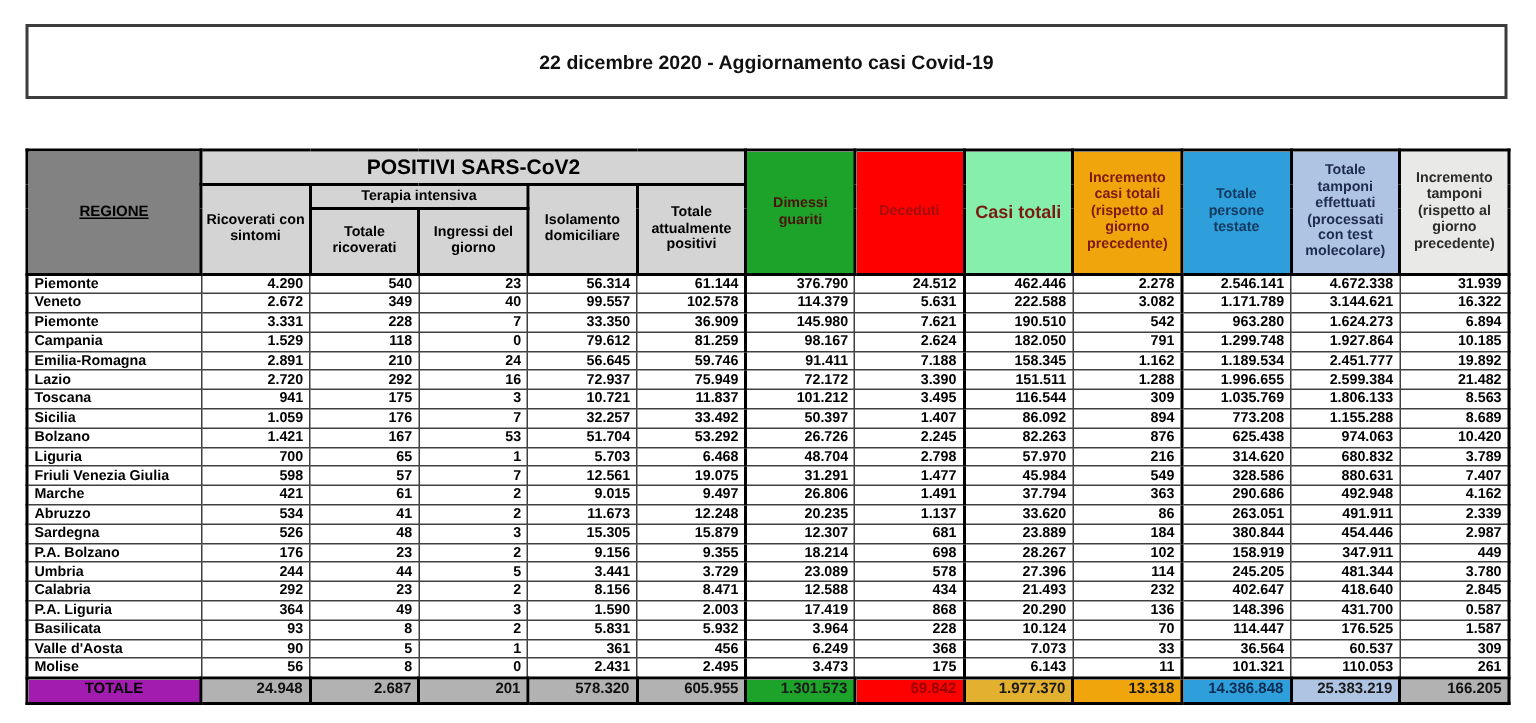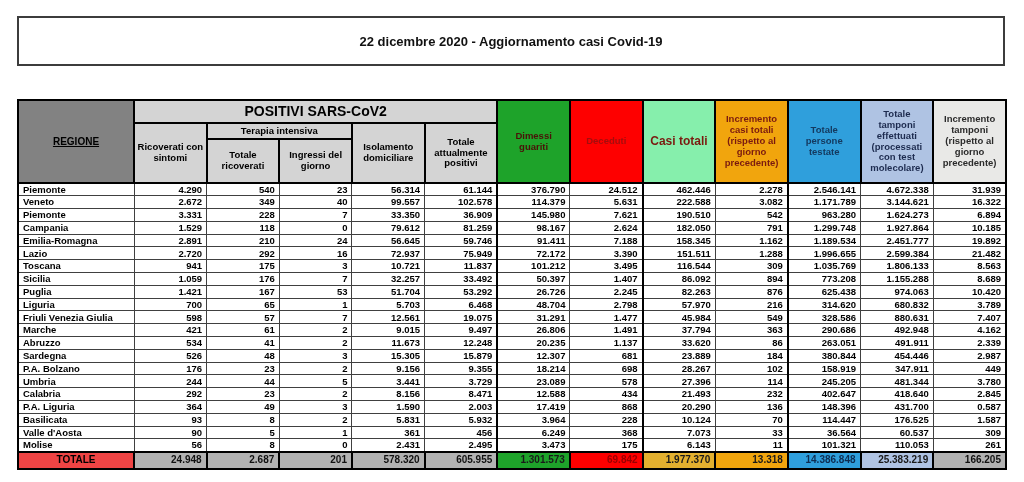--- a/index.html
+++ b/index.html
@@ -47,21 +47,21 @@
     padding:0 4px;line-height:1;
   }
   tbody td.region{text-align:left;}
   tbody td.num{text-align:right;}
   tbody td:nth-child(7), tbody td:nth-child(9), tbody td:nth-child(11){border-left:2px solid #000;}
   
   tfoot td{
     border:2px solid #000;height:17px;
     font-size:10px;font-weight:700;padding:0 4px;line-height:1;
   }
-  td.t-label{background:#ef4444;color:#000;text-align:center;}
+  td.t-label{background:#a21caf;color:#000;text-align:center;}
   td.t-gray{background:#b2b2b2;color:#111;text-align:right;}
   td.t-green{background:#1ea32a;color:#1a1a1a;text-align:right;}
   td.t-red{background:#fe0000;color:#990000;text-align:right;}
   td.t-gold{background:#e3b02f;color:#1a1a1a;text-align:right;}
   td.t-orange{background:#f1a50d;color:#1a1a1a;text-align:right;}
   td.t-blue{background:#2f9fdc;color:#0d2d52;text-align:right;}
   td.t-lightblue{background:#afc3e3;color:#1a1a1a;text-align:right;}
 </style>
 </head>
 <body>
@@ -224,21 +224,21 @@
         <td class="num">33.492</td>
         <td class="num">50.397</td>
         <td class="num">1.407</td>
         <td class="num">86.092</td>
         <td class="num">894</td>
         <td class="num">773.208</td>
         <td class="num">1.155.288</td>
         <td class="num">8.689</td>
       </tr>
       <tr>
-        <td class="region">Puglia</td>
+        <td class="region">Bolzano</td>
         <td class="num">1.421</td>
         <td class="num">167</td>
         <td class="num">53</td>
         <td class="num">51.704</td>
         <td class="num">53.292</td>
         <td class="num">26.726</td>
         <td class="num">2.245</td>
         <td class="num">82.263</td>
         <td class="num">876</td>
         <td class="num">625.438</td>

